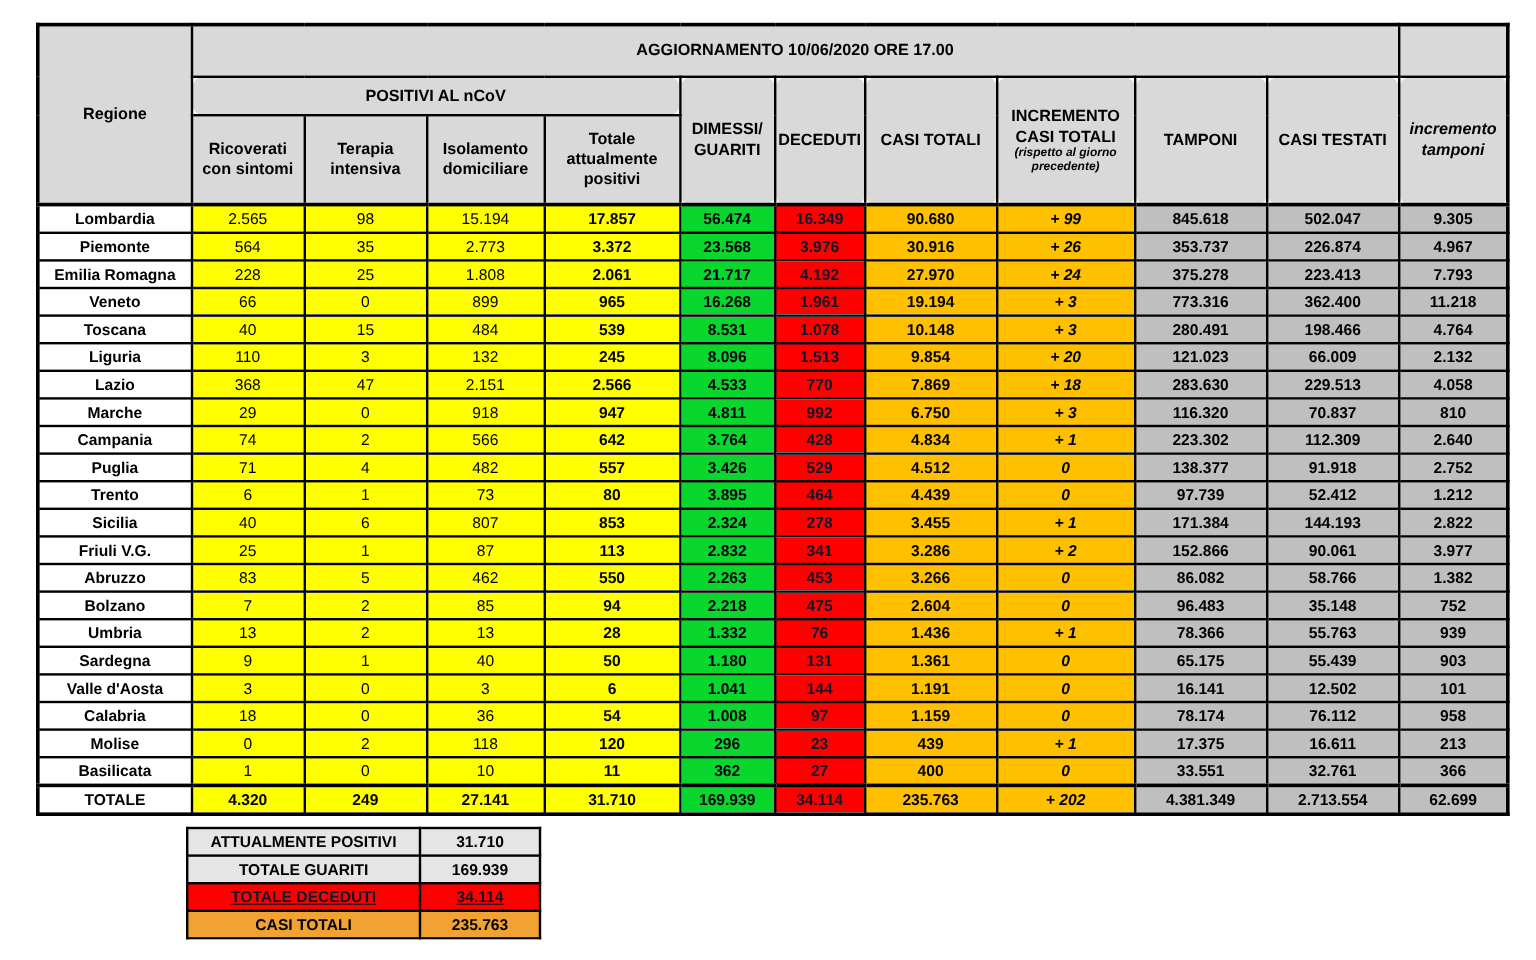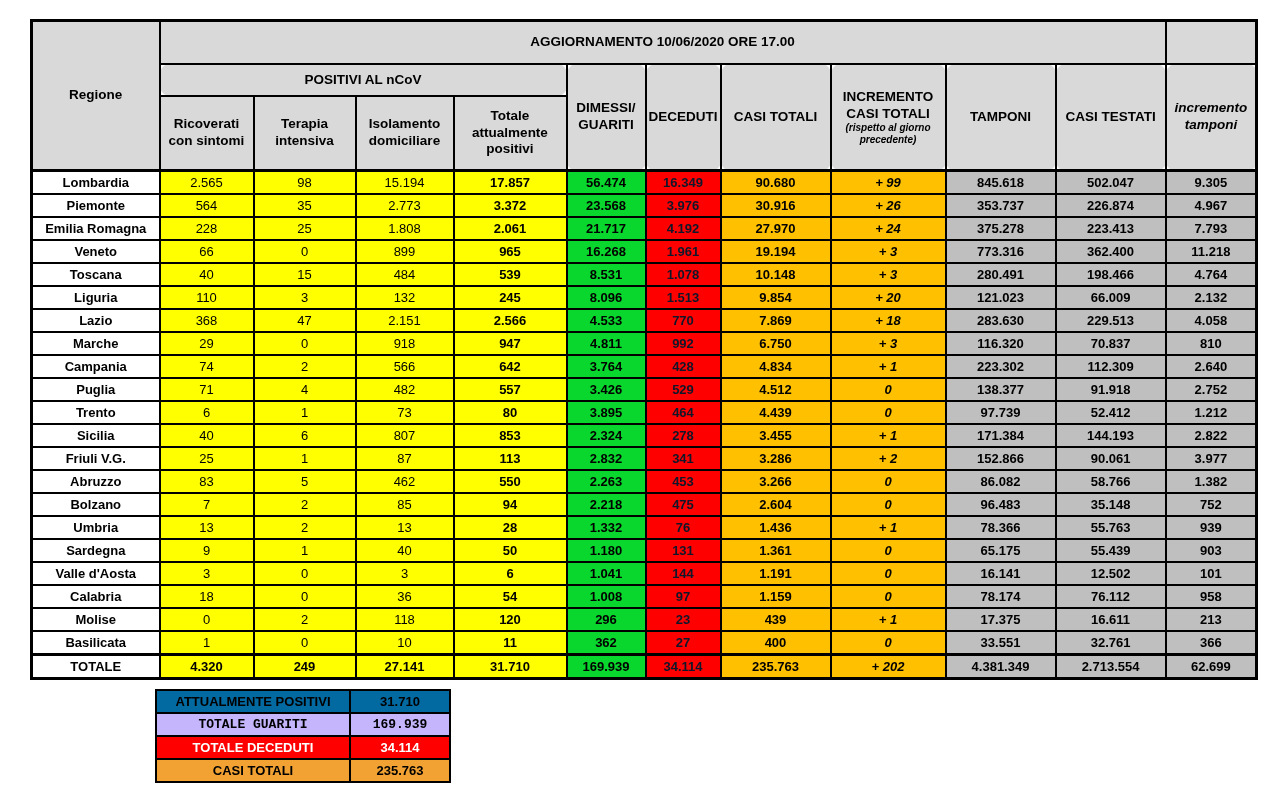--- a/index.html
+++ b/index.html
@@ -38,23 +38,23 @@
   tr.total-row td.cell-yellow { font-weight: bold; }
   tr.total-row td.cell-inc { font-weight: 600; }
 
   table.legend { border-collapse: collapse; margin: 9px 0 0 125px; }
   table.legend td {
     border: 2px solid #000; height: 21px; text-align: center;
     font-weight: bold; font-size: 13px; padding: 0 6px;
   }
   .lg-label { width: 180px; }
   .lg-value { width: 86px; }
-  .lg-yellow { background: #0369a1; }
-  .lg-green  { background: #c4b5fd; font-family: Liberation Mono, monospace; }
-  .lg-red    { background: #FF0000; color: #ffffff; }
+  .lg-yellow { background: #e5e5e5; }
+  .lg-green  { background: #e5e5e5; }
+  .lg-red    { background: #FF0000; color: #0f172a; text-decoration: underline; }
   .lg-orange { background: #F2A233; }
 </style>
 </head>
 <body>
 
 <div class="wrap">
 
   <table class="main">
     <colgroup>
       <col style="width:128px">

